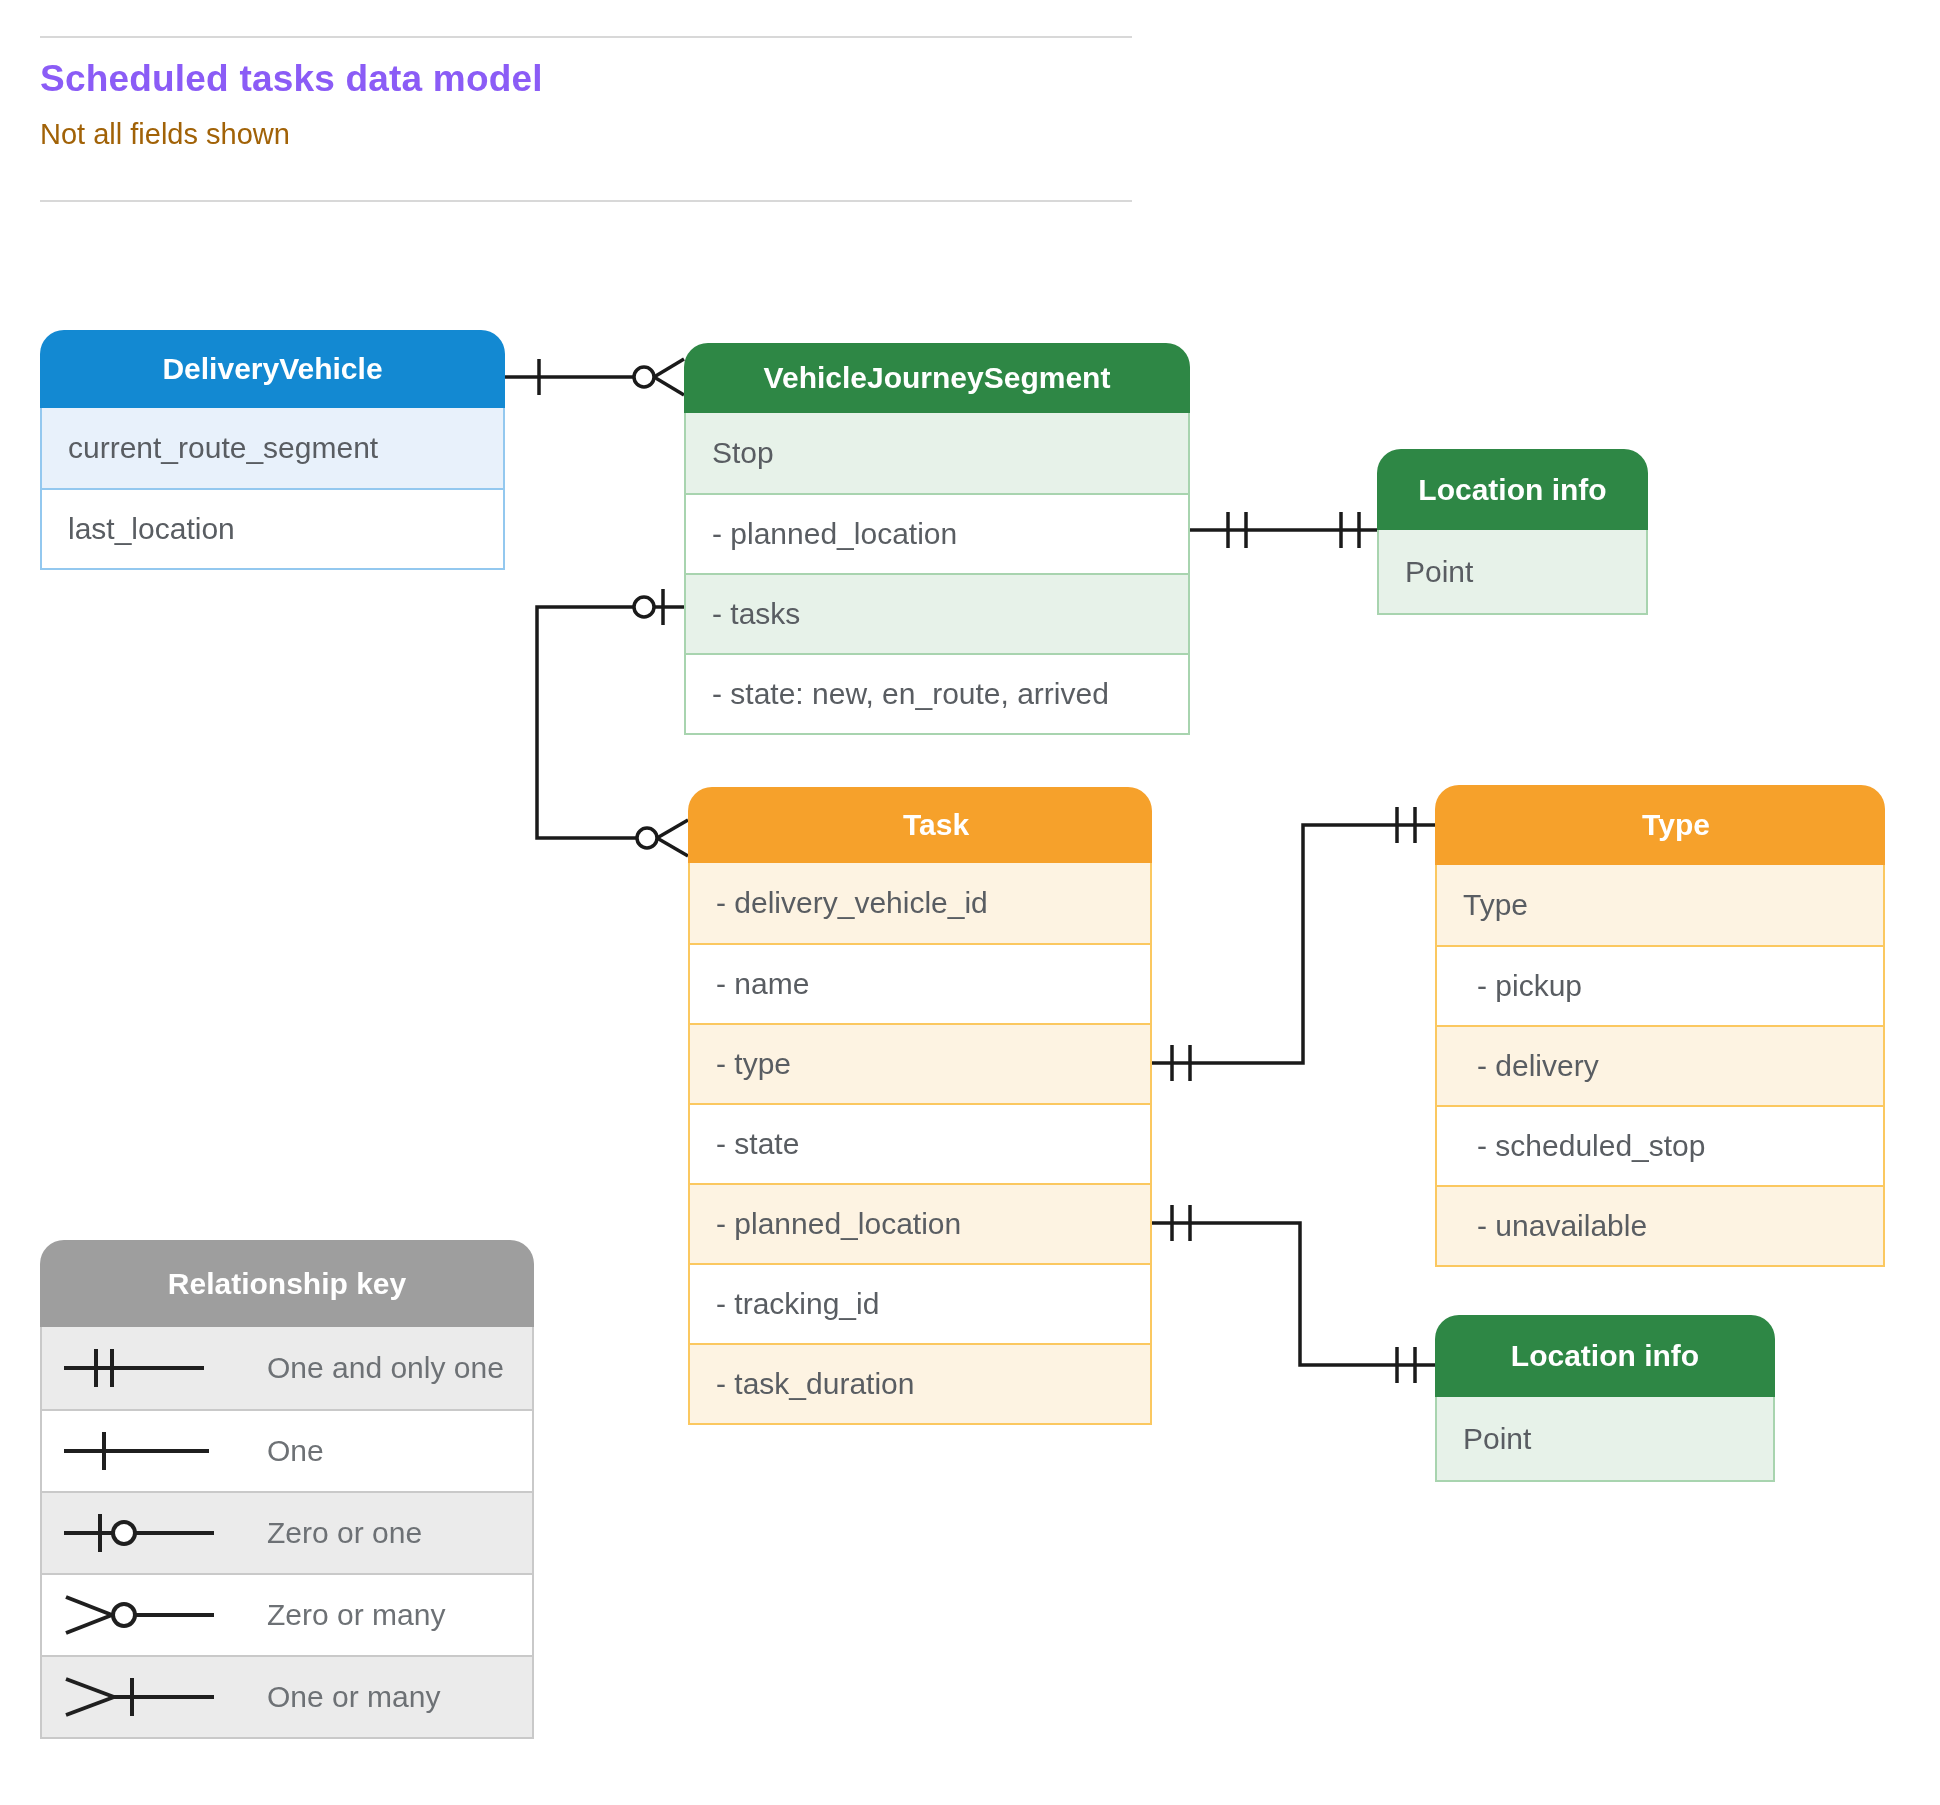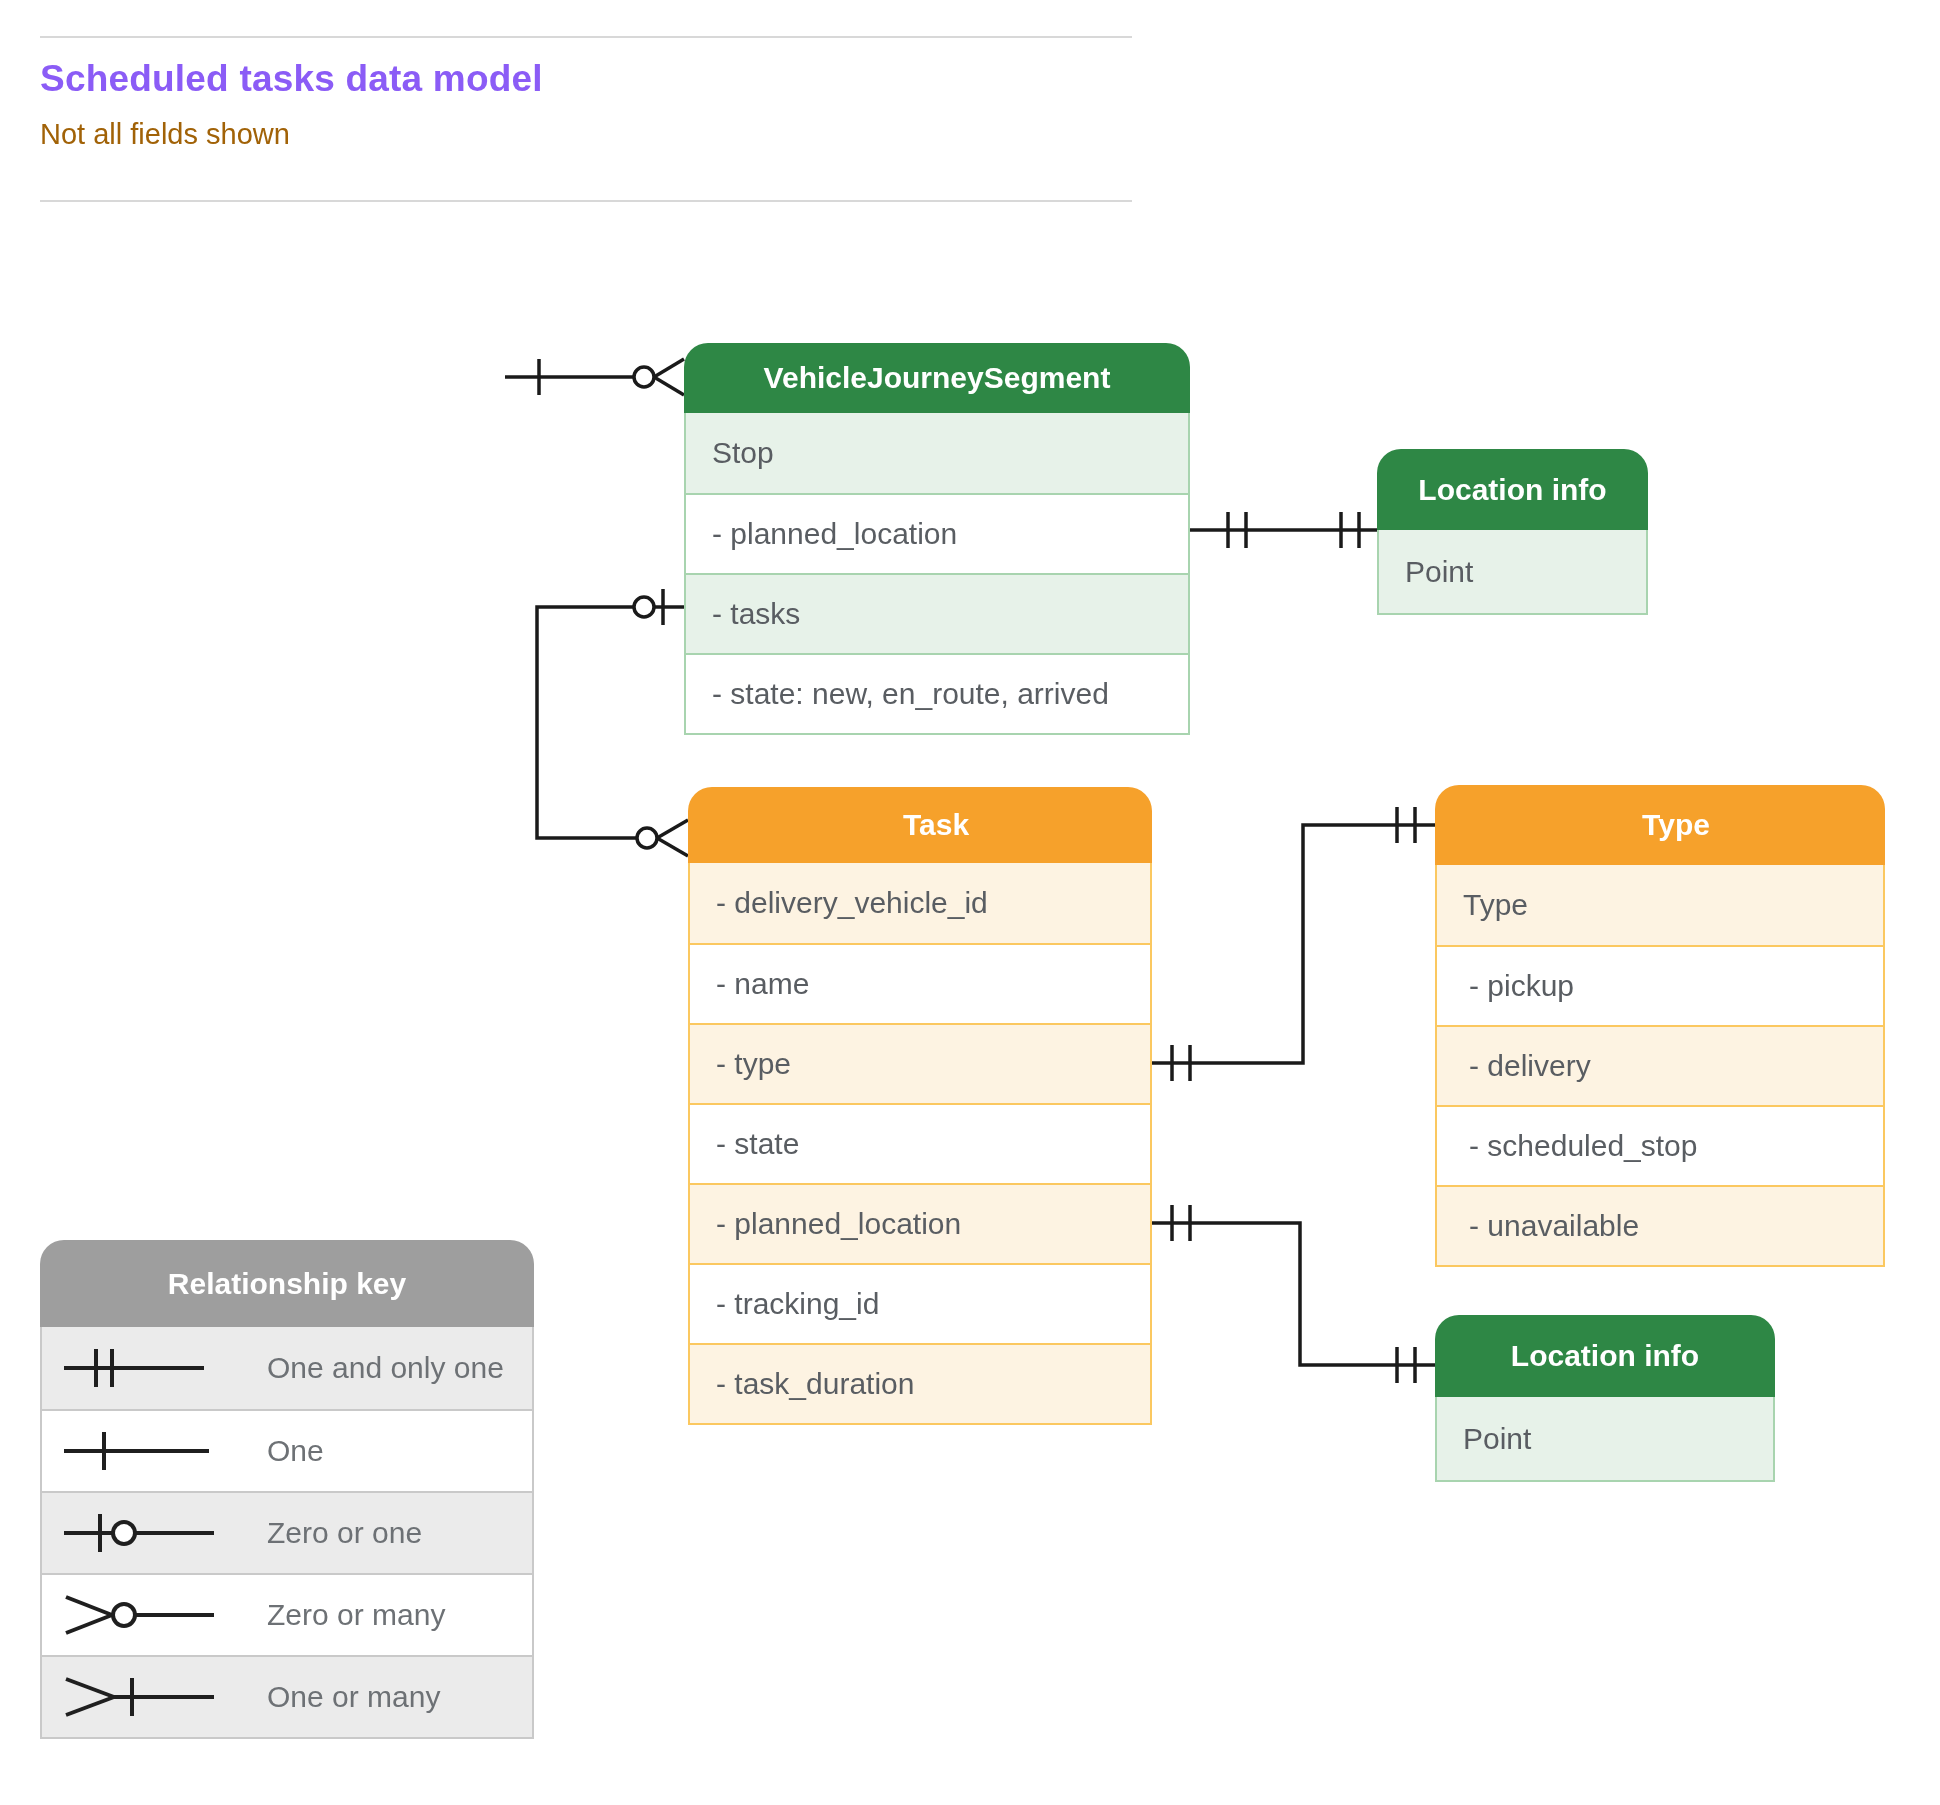--- a/index.html
+++ b/index.html
@@ -38,21 +38,21 @@
   .e-green .row{background:#ffffff;height:80px;}
   .e-green .row:nth-child(odd){background:#e7f2e9;}
   .e-green .row + .row{border-top-color:#a8d4af;}
 
   
   .e-orange .hdr{background:#f6a12b;padding-left:32px;}
   .e-orange .body{border-color:#fbc860;}
   .e-orange .row{background:#ffffff;height:80px;}
   .e-orange .row:nth-child(odd){background:#fdf3e2;}
   .e-orange .row + .row{border-top-color:#fbc860;}
-  .row.indent{padding-left:32px;}
+  .row.indent{padding-left:40px;}
 
   
   .e-gray .hdr{background:#9e9e9e;}
   .e-gray .body{border-color:#c9c9c9;}
   .e-gray .row{background:#ffffff;height:82px;padding-left:0;}
   .e-gray .row:nth-child(odd){background:#ebebeb;}
   .e-gray .row + .row{border-top-color:#c9c9c9;}
   .legend-row{display:flex;align-items:center;}
   .legend-sym{flex:0 0 185px;display:flex;align-items:center;padding-left:12px;}
   .legend-label{flex:1;text-align:left;font-size:30px;color:#6d7175;padding-left:28px;}
@@ -110,20 +110,27 @@
       <g>
         <polyline points="1152,1223 1300,1223 1300,1365 1435,1365"></polyline>
         <line x1="1172" y1="1205" x2="1172" y2="1241"></line>
         <line x1="1190" y1="1205" x2="1190" y2="1241"></line>
         <line x1="1397" y1="1347" x2="1397" y2="1383"></line>
         <line x1="1415" y1="1347" x2="1415" y2="1383"></line>
       </g>
     </g>
   </svg>
 
+  <div class="entity e-blue" style="left:40px;top:330px;width:465px;">
+    <div class="hdr" style="height:78px;">DeliveryVehicle</div>
+    <div class="body">
+      <div class="row">current_route_segment</div>
+      <div class="row">last_location</div>
+    </div>
+  </div>
 
   <div class="entity e-green" style="left:684px;top:343px;width:506px;">
     <div class="hdr" style="height:70px;">VehicleJourneySegment</div>
     <div class="body">
       <div class="row">Stop</div>
       <div class="row">- planned_location</div>
       <div class="row">- tasks</div>
       <div class="row">- state: new, en_route, arrived</div>
     </div>
   </div>

